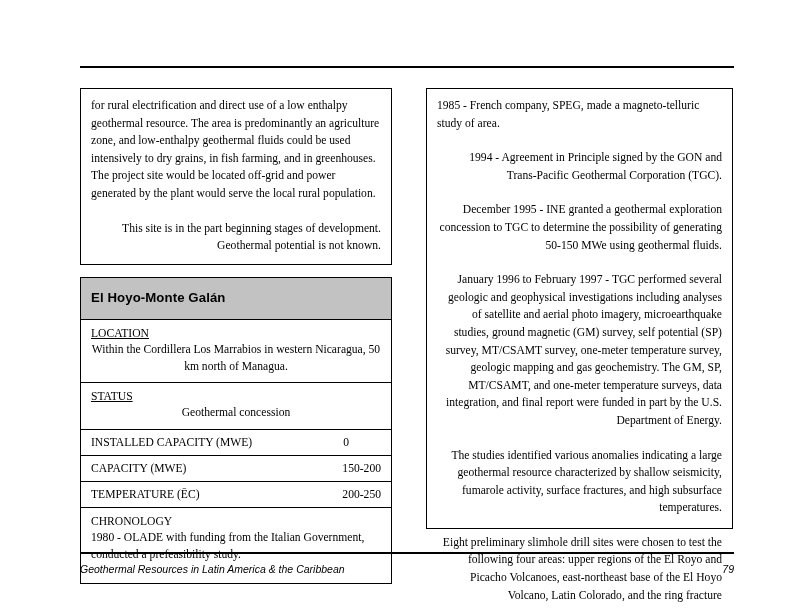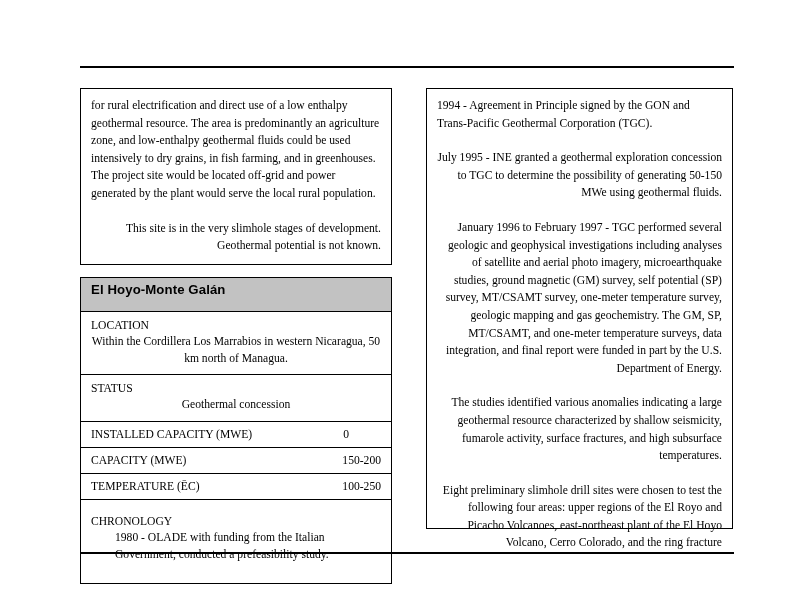--- a/index.html
+++ b/index.html
@@ -84,31 +84,31 @@
     border: 1.5px solid #000000;
     box-sizing: border-box;
     background: #ffffff;
   }
 
   .res-title {
     background: #c2c2c2;
     font-family: "Liberation Sans", sans-serif;
     font-weight: bold;
     font-size: 13.2px;
-    padding: 4px 10px 14px 10px;
+    padding: 12px 10px 14px 10px;
     border-bottom: 1.5px solid #000000;
     letter-spacing: 0.1px;
   }
 
   .res-block {
     padding: 6px 10px 7px 10px;
     font-size: 11.6px;
     line-height: 16.4px;
   }
-  .res-block .lbl { display: block; }
+  .res-block .lbl { display: block; text-decoration: underline; }
   .res-block .val { display: block; text-align: center; }
 
   .sep-thin { border-bottom: 1px solid #000000; }
   .sep-thick { border-bottom: 1.6px solid #000000; }
 
   .res-row {
     display: flex;
     align-items: baseline;
     padding: 5px 10px 5px 10px;
     font-size: 11.6px;
@@ -117,22 +117,22 @@
   }
   .res-row .r-label { flex: 0 0 auto; }
   .res-row .r-value { margin-left: auto; }
   .res-row.row-zero .r-value { margin-right: 32px; }
 
   .res-chrono {
     padding: 6px 10px 20px 10px;
     font-size: 11.6px;
     line-height: 16.4px;
   }
-  .res-chrono .lbl { display: block; margin-top: 8px; }
-  .res-chrono .val { display: block; margin-left: 24px; }
+  .res-chrono .lbl { display: block; }
+  .res-chrono .val { display: block; }
 
   
   .footer {
     position: absolute;
     left: 68px;
     top: 563px;
     width: 654px;
     display: flex;
     align-items: baseline;
     font-family: "Liberation Sans", sans-serif;
@@ -146,21 +146,21 @@
 <body>
 
 <div id="page">
 
   <div class="top-rule"></div>
 
   <div class="col-left">
 
     <div class="text-box">
       <p>for rural electrification and direct use of a low enthalpy geothermal resource.  The area is predominantly an agriculture zone, and low-enthalpy geothermal fluids could be used intensively to dry grains, in fish farming, and in greenhouses.  The project site would be located off-grid and power generated by the plant would serve the local rural population.</p>
-      <p>This site is in the very slimhole stages of development. Geothermal potential is not known.</p>
+      <p>This site is in the part beginning stages of development. Geothermal potential is not known.</p>
     </div>
 
     <div class="res-table">
 
       <div class="res-title">El Hoyo-Monte Galán</div>
 
       <div class="res-block sep-thin">
         <span class="lbl">LOCATION</span>
         <span class="val">Within the Cordillera Los Marrabios in western Nicaragua, 50 km north of Managua.</span>
       </div>
@@ -175,37 +175,42 @@
         <span class="r-value">0</span>
       </div>
 
       <div class="res-row sep-thin">
         <span class="r-label">CAPACITY (MWE)</span>
         <span class="r-value">150-200</span>
       </div>
 
       <div class="res-row sep-thick">
         <span class="r-label">TEMPERATURE (ĒC)</span>
-        <span class="r-value">100-250</span>
+        <span class="r-value">200-250</span>
       </div>
 
       <div class="res-chrono">
         <span class="lbl">CHRONOLOGY</span>
         <span class="val">1980 - OLADE with funding from the Italian Government, conducted a prefeasibility study.</span>
       </div>
 
     </div>
   </div>
 
   <div class="col-right">
     <div class="text-box">
+      <p>1985 - French company, SPEG, made a magneto-telluric study of area.</p>
       <p>1994 - Agreement in Principle signed by the GON and Trans-Pacific Geothermal Corporation (TGC).</p>
-      <p>July 1995 - INE granted a geothermal exploration concession to TGC to determine the possibility of generating 50-150 MWe using geothermal fluids.</p>
+      <p>December 1995 - INE granted a geothermal exploration concession to TGC to determine the possibility of generating 50-150 MWe using geothermal fluids.</p>
       <p>January 1996 to February 1997 - TGC performed several geologic and geophysical investigations including analyses of satellite and aerial photo imagery, microearthquake studies, ground magnetic (GM) survey, self potential (SP) survey,  MT/CSAMT survey, one-meter temperature survey, geologic mapping and gas geochemistry. The GM, SP, MT/CSAMT, and one-meter temperature surveys, data integration, and final report were funded in part by the U.S. Department of Energy.</p>
       <p>The studies identified various anomalies indicating a large geothermal resource characterized by shallow seismicity, fumarole activity, surface fractures, and high subsurface temperatures.</p>
-      <p>Eight preliminary slimhole drill sites were chosen to test the following four areas:  upper regions of the El Royo and Picacho Volcanoes, east-northeast plant of the El Hoyo Volcano, Cerro Colorado, and the ring fracture</p>
+      <p>Eight preliminary slimhole drill sites were chosen to test the following four areas:  upper regions of the El Royo and Picacho Volcanoes, east-northeast base of the El Hoyo Volcano, Latin Colorado, and the ring fracture</p>
     </div>
   </div>
 
   <div class="bottom-rule"></div>
 
+  <div class="footer">
+    <span class="f-title">Geothermal Resources in Latin America &amp; the Caribbean</span>
+    <span class="f-page">79</span>
+  </div>
 
 </div>
 
 </body></html>

